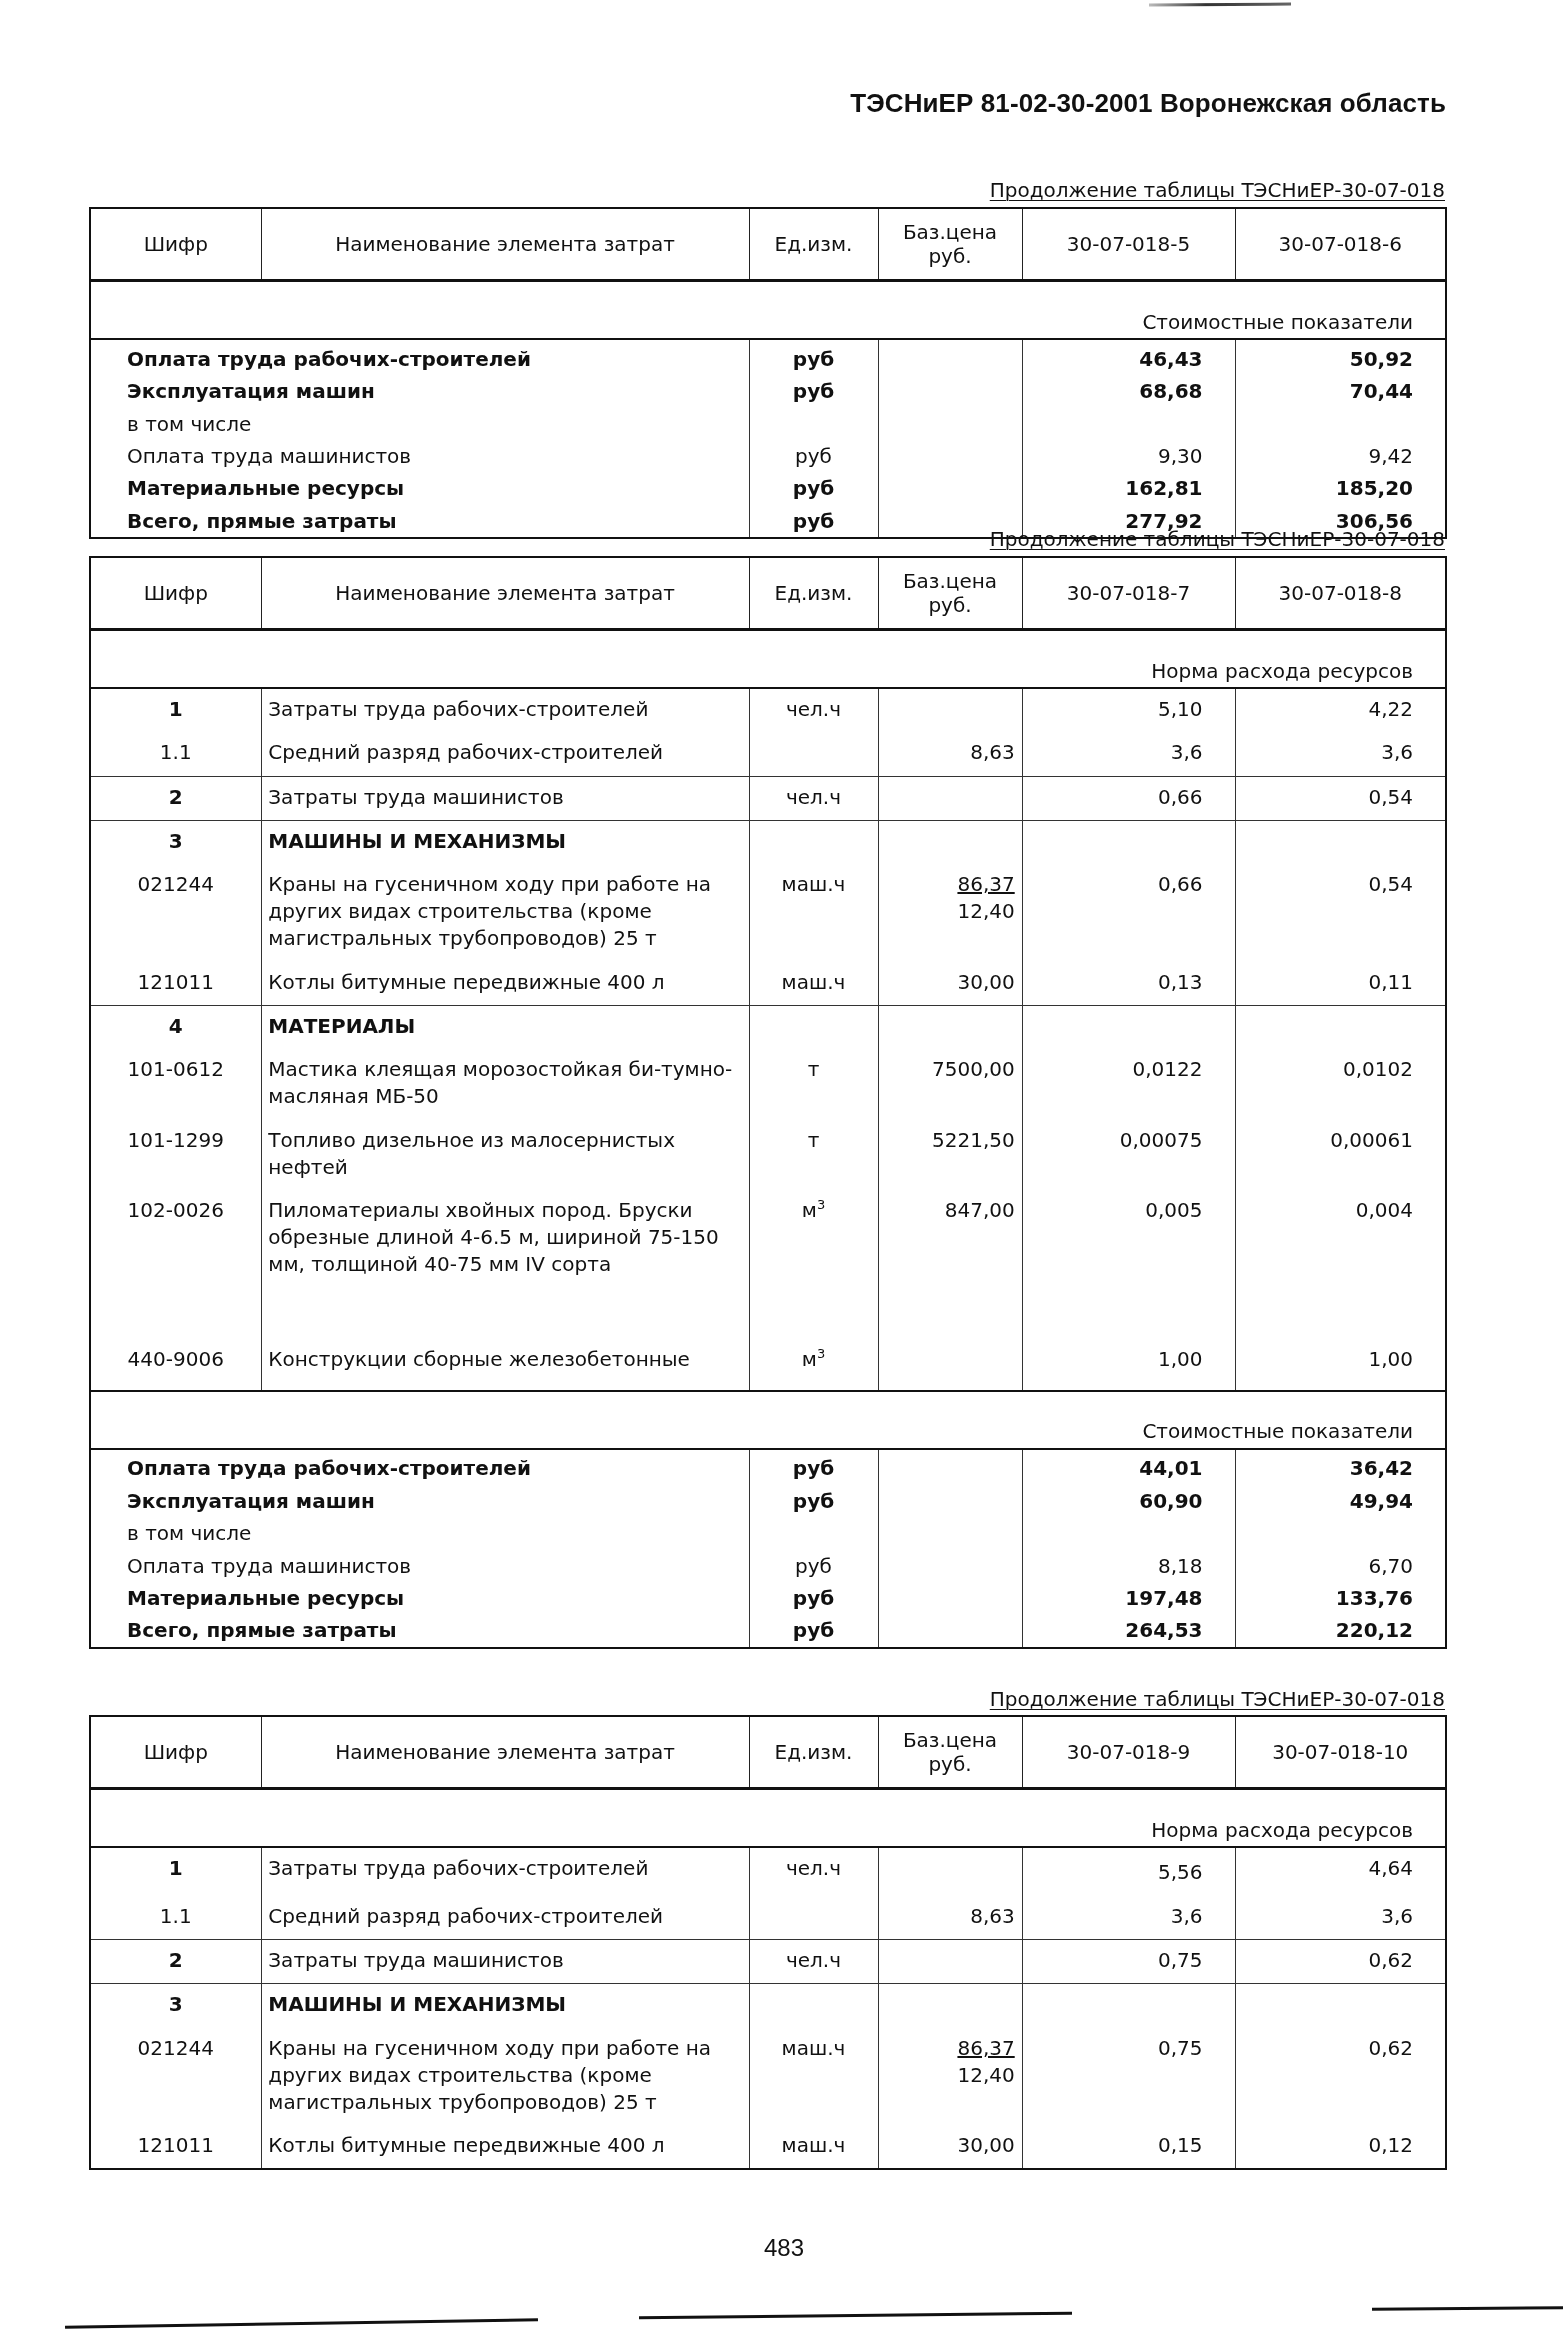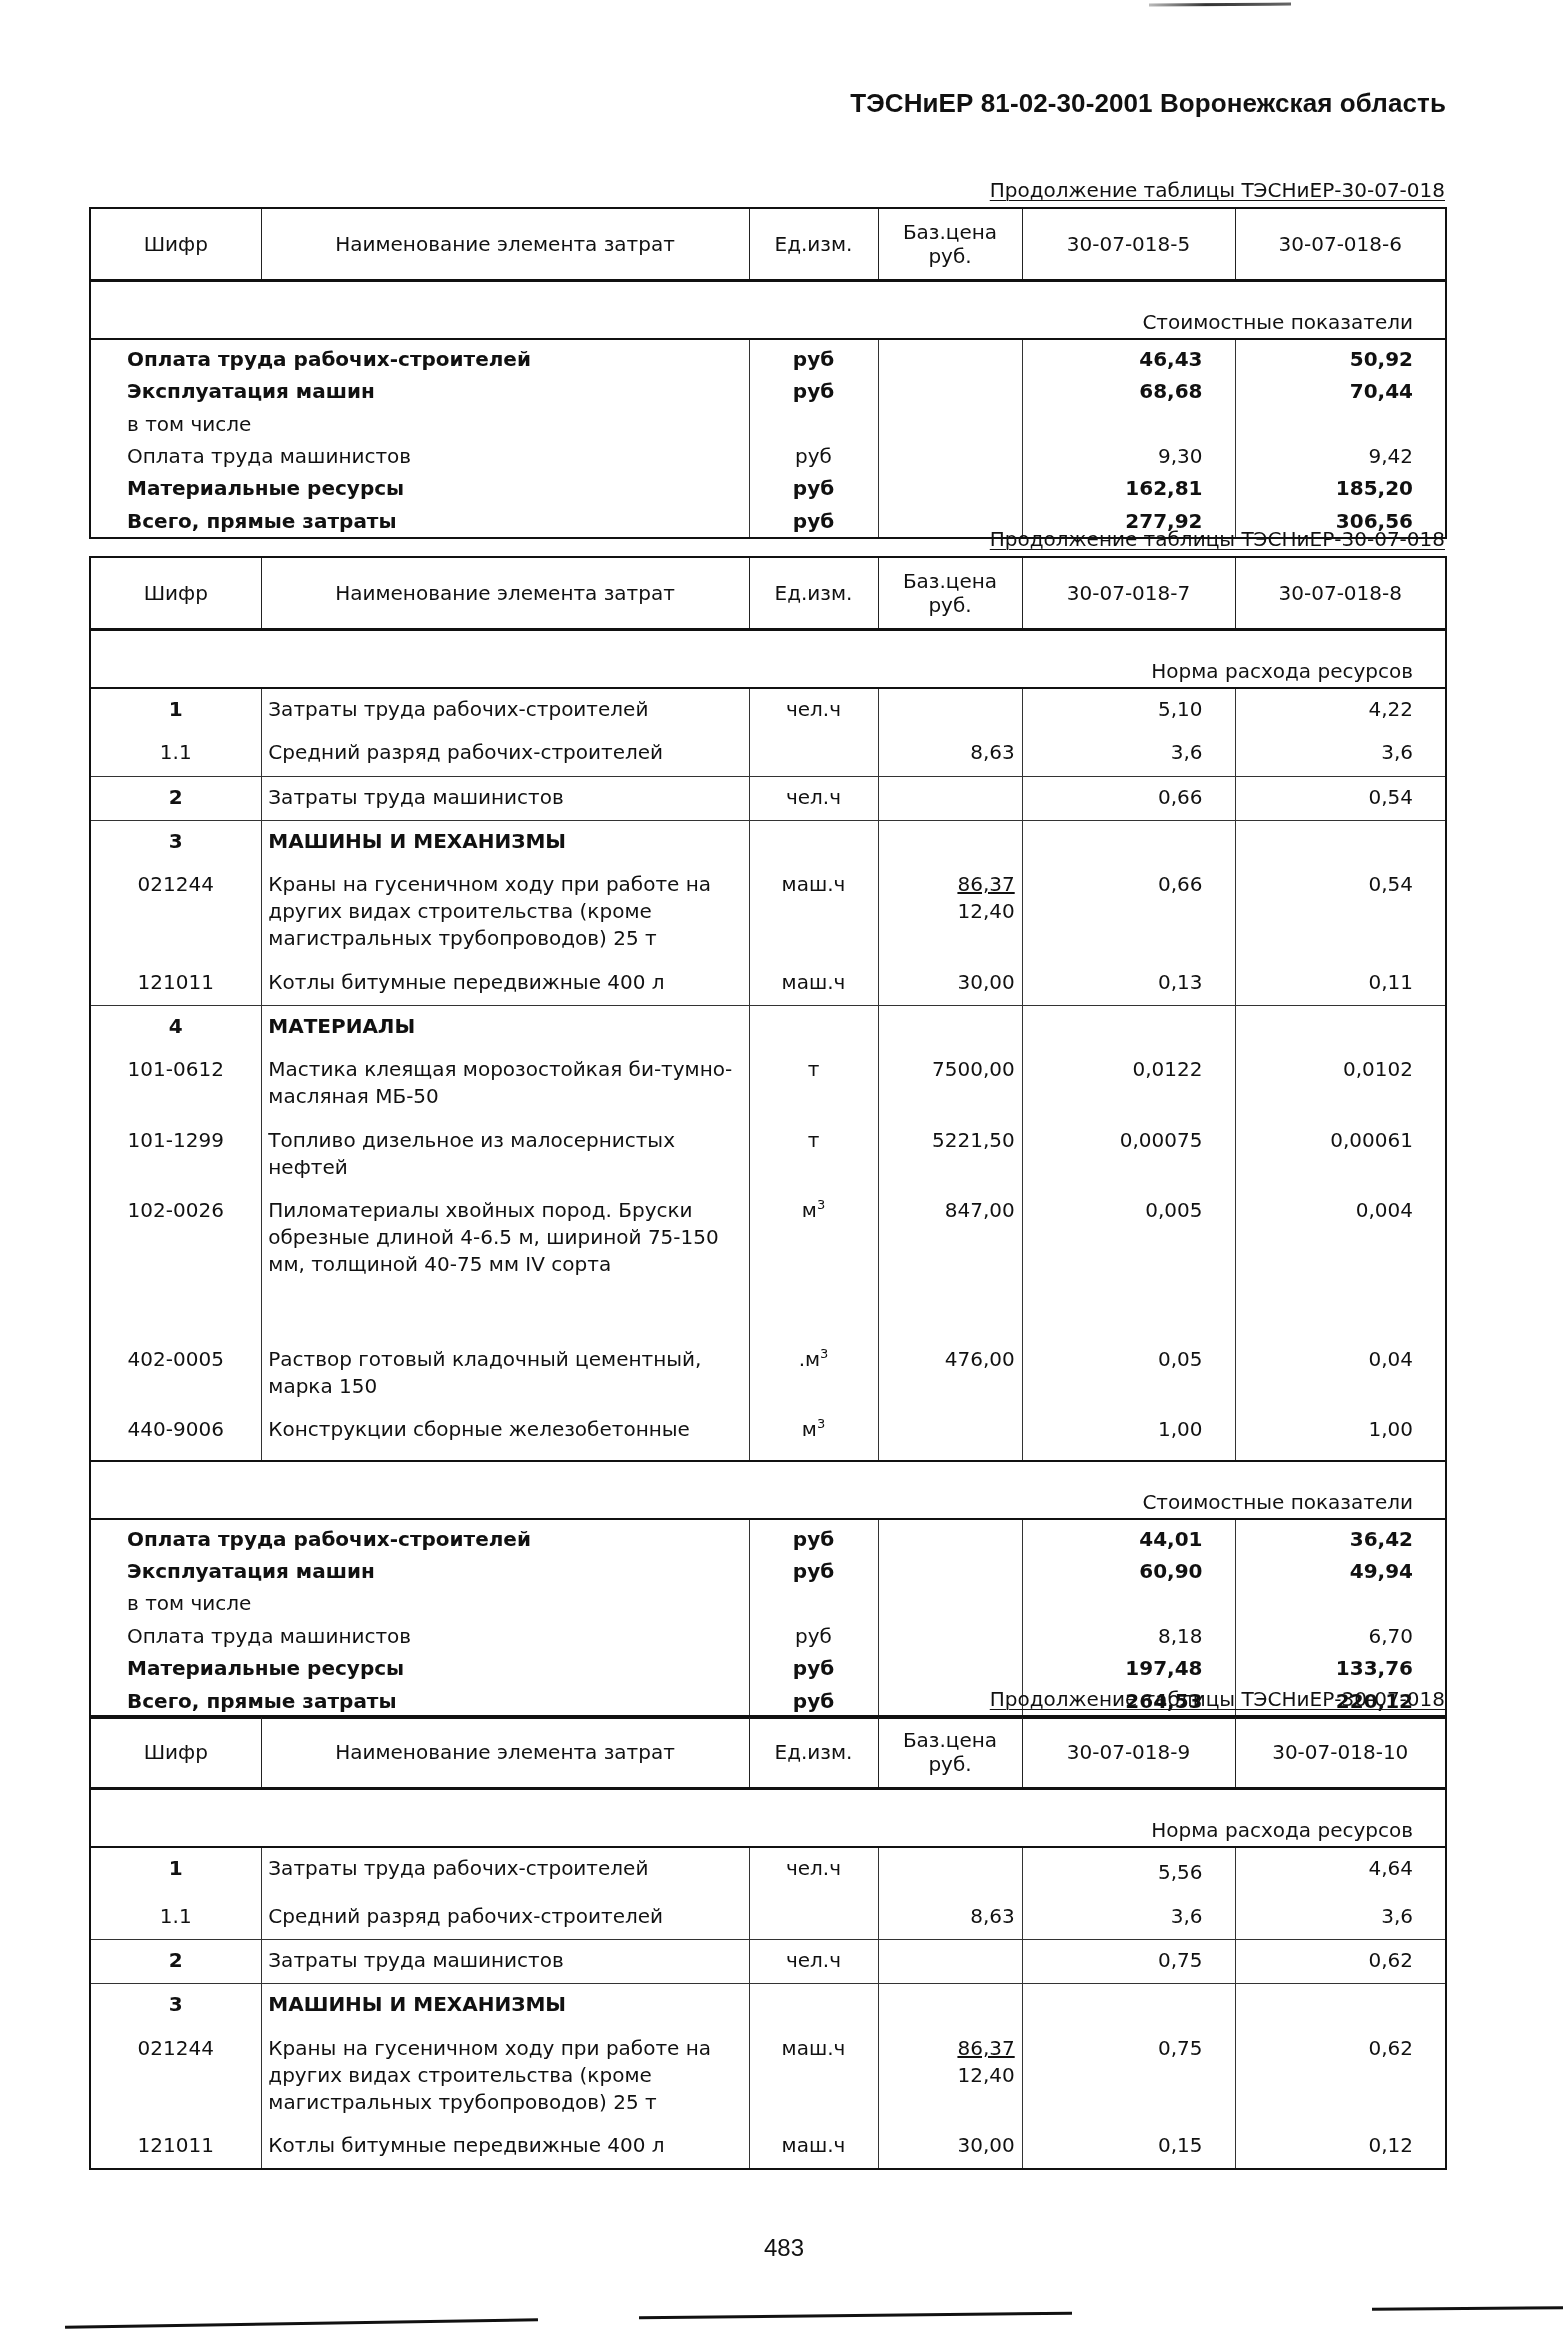--- a/index.html
+++ b/index.html
@@ -231,30 +231,20 @@
         <td class="cen" style="padding-bottom: 61px; padding-top: 6.8px;">102-0026</td>
         <td style="padding-bottom: 61px; padding-top: 6.8px;">Пиломатериалы хвойных пород. Бруски обрезные длиной 4-6.5 м, шириной 75-150 мм, толщиной 40-75 мм IV сорта</td>
         <td class="cen" style="padding-bottom: 61px; padding-top: 6.8px;"><span>м</span><span class="sup">3</span></td>
         <td class="rt2" style="padding-bottom: 61px; padding-top: 6.8px; margin-top: 15px;">
           <div>847,00</div>
         </td>
         <td class="rt" style="padding-bottom: 61px; padding-top: 6.8px;">0,005</td>
         <td class="rt" style="padding-bottom: 61px; padding-top: 6.8px;">0,004</td>
       </tr>
       <tr>
-        <td class="cen" style="padding-bottom: 9.5px; padding-top: 6.8px;">402-0005</td>
-        <td style="padding-bottom: 9.5px; padding-top: 6.8px;">Раствор готовый кладочный цементный, марка 150</td>
-        <td class="cen" style="padding-bottom: 9.5px; padding-top: 6.8px;"><span>.м</span><span class="sup">3</span></td>
-        <td class="rt2" style="padding-bottom: 9.5px; padding-top: 6.8px;">
-          <div>476,00</div>
-        </td>
-        <td class="rt" style="padding-bottom: 9.5px; padding-top: 6.8px;">0,05</td>
-        <td class="rt" style="padding-bottom: 9.5px; padding-top: 6.8px;">0,04</td>
-      </tr>
-      <tr>
         <td class="cen" style="padding-bottom: 17px; padding-top: 6.8px;">440-9006</td>
         <td style="padding-bottom: 9.5px; padding-top: 6.8px;">Конструкции сборные железобетонные</td>
         <td class="cen" style="padding-bottom: 9.5px; padding-top: 6.8px;"><span>м</span><span class="sup">3</span></td>
         <td class="rt2" style="padding-bottom: 9.5px; padding-top: 6.8px;">
           <div></div>
         </td>
         <td class="rt" style="padding-bottom: 9.5px; padding-top: 6.8px;">1,00</td>
         <td class="rt" style="padding-bottom: 9.5px; padding-top: 6.8px;">1,00</td>
       </tr>
     </tbody>

